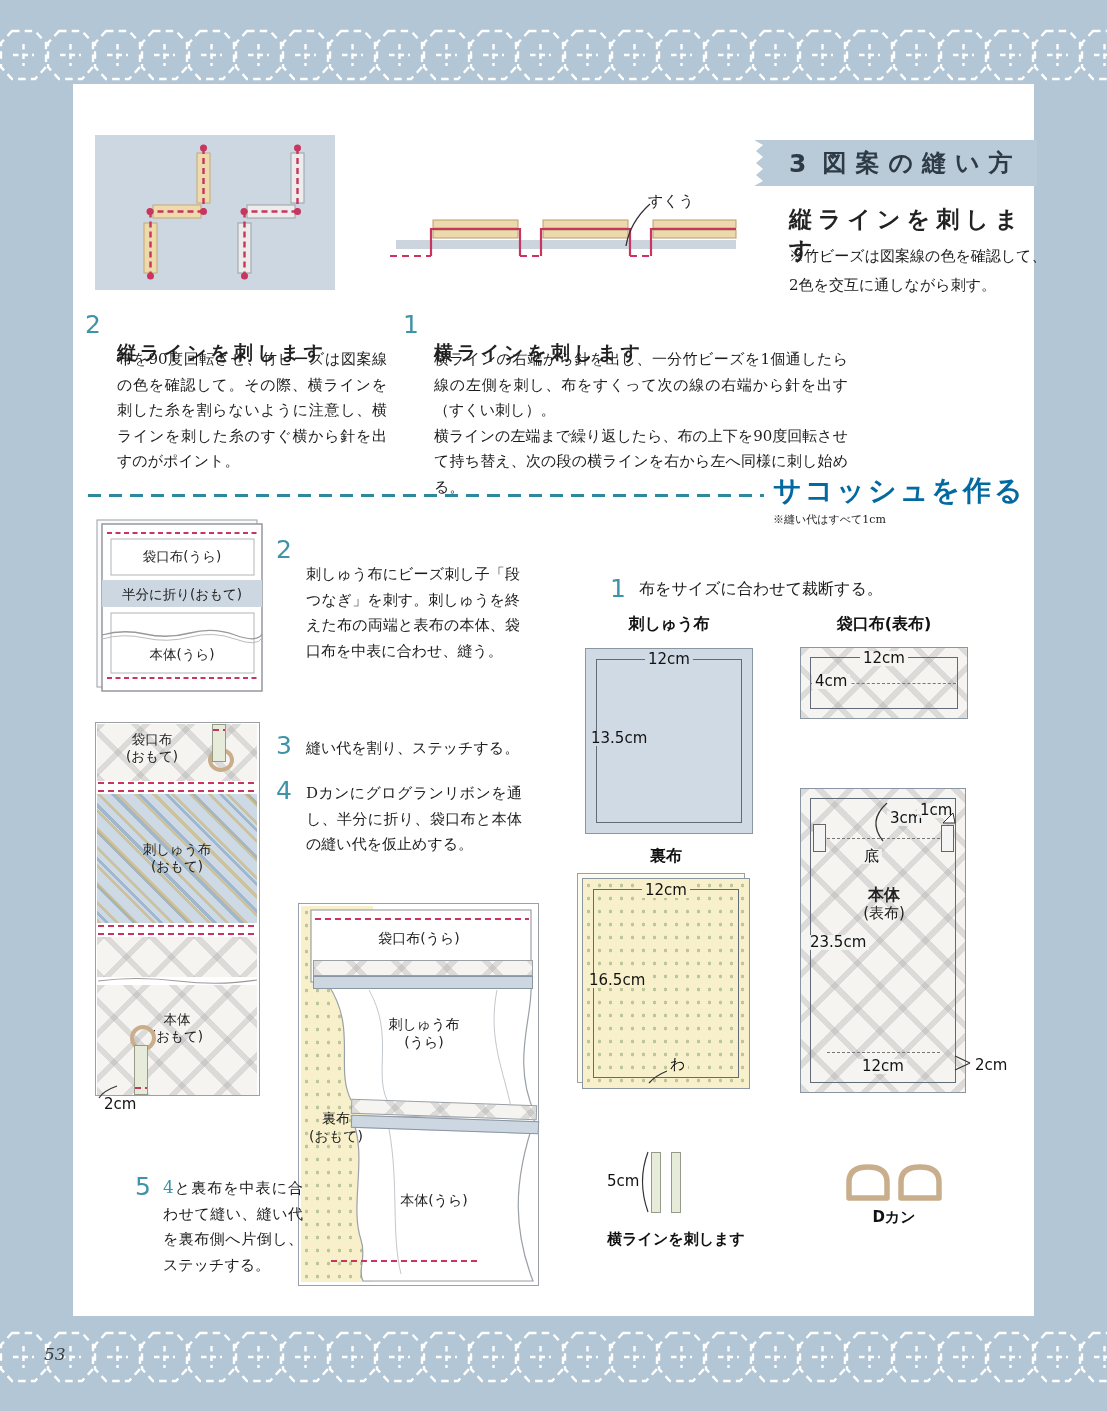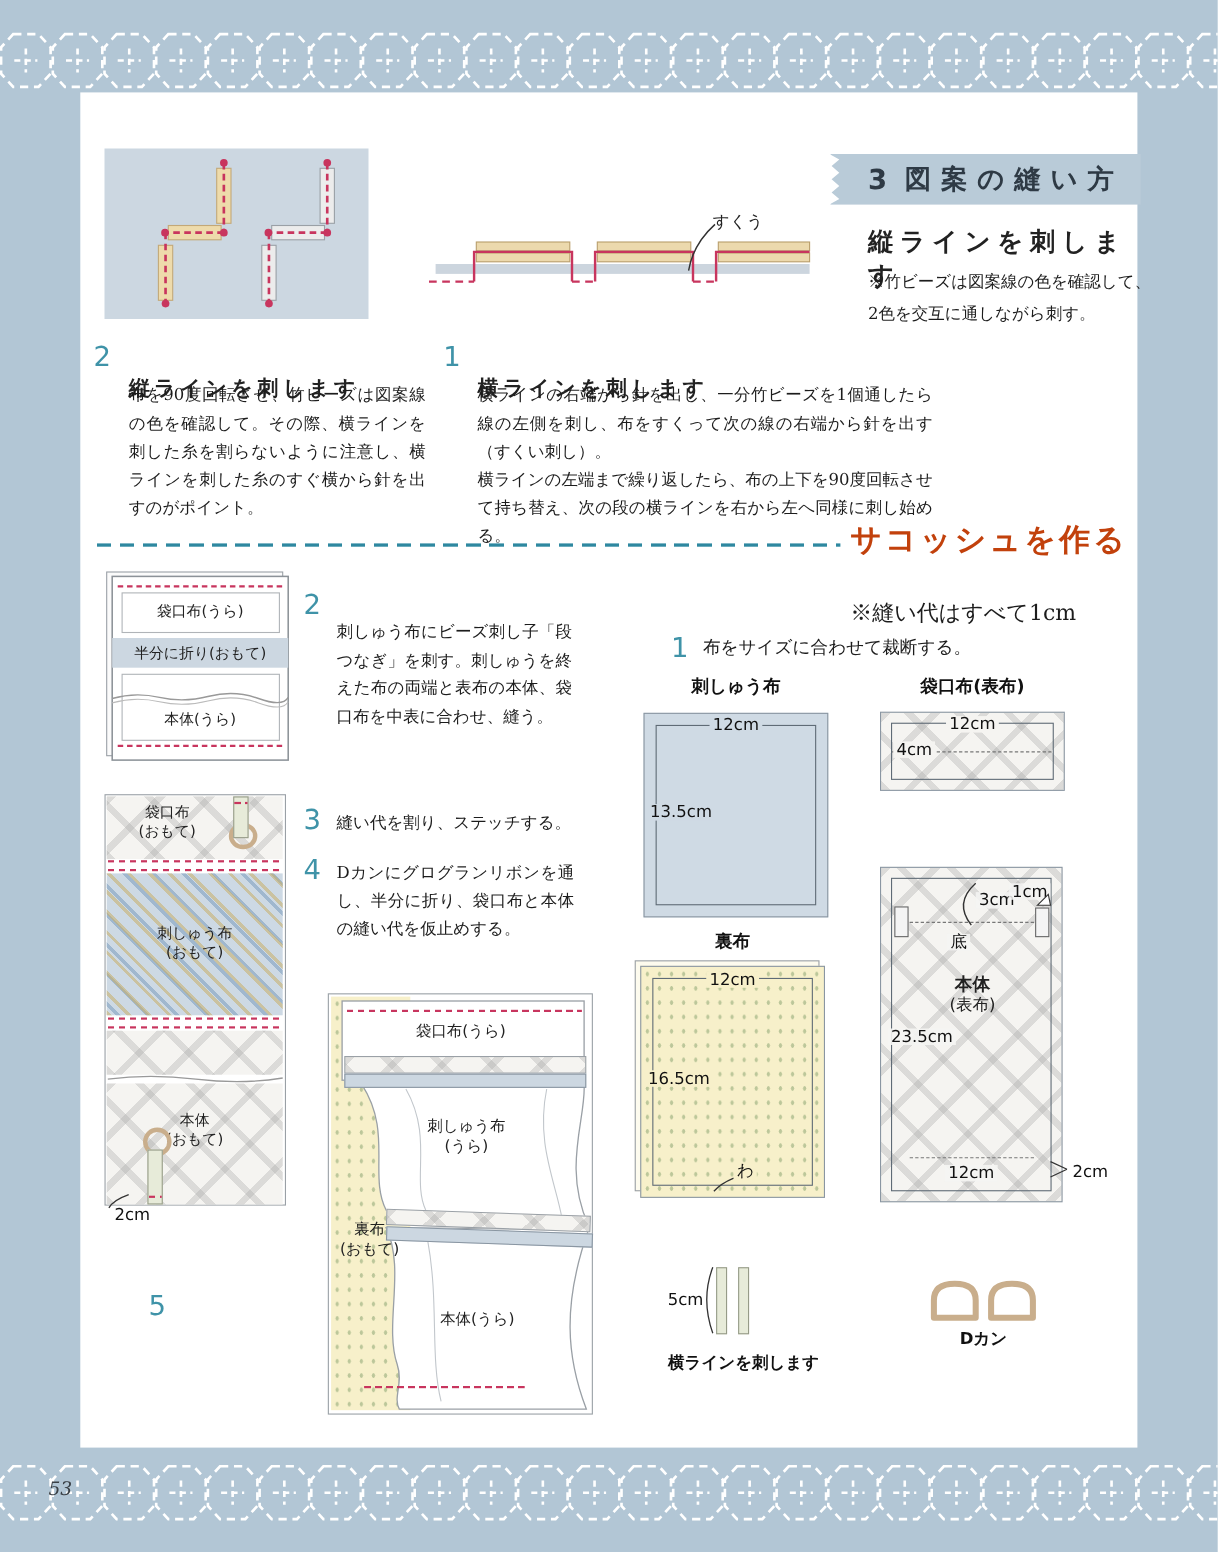--- a/index.html
+++ b/index.html
@@ -10,21 +10,21 @@
   
   .serif{font-family:"DejaVu Serif","Liberation Serif",serif;color:#1c1c1c;}
   .body-txt{font-size:15px;line-height:1.7;text-align:justify;}
   .step-num{color:#3f93a8;font-size:25px;line-height:1;}
   .step-title{font-size:19px;font-weight:600;letter-spacing:4px;color:#222;margin-top:26px;}
   .pre{white-space:pre-line;}
   .band{background:#b9cbd8;display:flex;align-items:center;}
   .band-num{font-size:25px;font-weight:600;color:#2e3a45;margin:0 16px 0 34px;}
   .band-title{font-size:24px;font-weight:600;letter-spacing:9px;color:#2e3a45;}
   .subtitle{font-size:23px;font-weight:600;letter-spacing:6px;color:#222;}
-  .teal-head{font-size:28px;letter-spacing:3px;color:#c2410c;font-weight:600;}
+  .teal-head{font-size:28px;letter-spacing:3px;color:#0369a1;font-weight:600;}
   .divider{height:3px;background:repeating-linear-gradient(90deg,#2e88a0 0 13px,transparent 13px 21px);}
   .note{font-size:15px;line-height:1.9;}
   
   .lattice{background-color:#f5f4f1;background-image:
     repeating-linear-gradient(45deg,rgba(165,165,165,.32) 0 6px,transparent 6px 32px),
     repeating-linear-gradient(135deg,rgba(165,165,165,.32) 0 6px,transparent 6px 32px);}
   .yellowfab{background-color:#f7f0ca;background-image:
     radial-gradient(rgba(140,165,115,.55) 1.5px,transparent 1.8px);background-size:11px 13px;}
   .embfab{background-color:#cdd9e4;background-image:
     repeating-linear-gradient(45deg,rgba(200,175,105,.55) 0 3px,transparent 3px 13px),
@@ -188,21 +188,21 @@
   <span class="abs step-title" style="left:44px;top:230px">縦ラインを刺します</span>
   <div class="abs serif body-txt" style="left:44px;top:263px;width:270px">布を90度回転させ、竹ビーズは図案線の色を確認して。その際、横ラインを刺した糸を割らないように注意し、横ラインを刺した糸のすぐ横から針を出すのがポイント。</div>
 
   <span class="abs step-num" style="left:330px;top:228px">1</span>
   <span class="abs step-title" style="left:361px;top:230px">横ラインを刺します</span>
   <div class="abs serif body-txt pre" style="left:361px;top:263px;width:414px">横ラインの右端から針を出し、一分竹ビーズを1個通したら線の左側を刺し、布をすくって次の線の右端から針を出す（すくい刺し）。
 横ラインの左端まで繰り返したら、布の上下を90度回転させて持ち替え、次の段の横ラインを右から左へ同様に刺し始める。</div>
 
   <div class="abs divider" style="left:15px;top:410px;width:676px"></div>
   <div class="abs teal-head" style="left:700px;top:388px">サコッシュを作る</div>
-  <div class="abs serif" style="left:700px;top:460px;font-size:20px">※縫い代はすべて1cm</div>
+  <div class="abs serif" style="left:700px;top:428px;font-size:11px">※縫い代はすべて1cm</div>
 
   <div class="abs" style="left:22px;top:434px;width:170px;height:175px">
     <svg width="170" height="175">
       <rect x="2" y="2" width="160" height="167" fill="#fbfbfb" stroke="#9aa0a6"></rect>
       <rect x="7" y="6" width="160" height="167" fill="#ffffff" stroke="#8c9298" stroke-width="1.4"></rect>
       <line x1="12" y1="15" x2="163" y2="15" stroke="#c8355e" stroke-width="2" stroke-dasharray="5 3.5"></line>
       <rect x="16" y="21" width="143" height="36" fill="#ffffff" stroke="#b0b4b8"></rect>
       <rect x="7" y="62" width="160" height="27" fill="#ccd7e1"></rect>
       <rect x="16" y="95" width="143" height="60" fill="#ffffff" stroke="#b0b4b8"></rect>
       <path d="M7,117 Q28,111 50,116 T95,115 T140,117 T167,116" stroke="#999" stroke-width="1.3" fill="none"></path>
@@ -273,20 +273,23 @@
     <div class="abs reddash" style="left:32px;top:356px;width:146px"></div>
     <span class="abs dlab" style="left:40px;top:26px;width:160px;font-size:14px">袋口布(うら)</span>
     <span class="abs dlab pre" style="left:60px;top:112px;width:130px;font-size:14px">刺しゅう布
 (うら)</span>
     <span class="abs dlab pre" style="left:2px;top:206px;width:70px;font-size:14px">裏布
 (おもて)</span>
     <span class="abs dlab" style="left:70px;top:288px;width:130px;font-size:14px">本体(うら)</span>
   </div>
 
   <span class="abs step-num" style="left:62px;top:1090px">5</span>
+  <div class="abs serif body-txt" style="left:90px;top:1092px;width:140px">
+    <span class="step-num" style="font-size:17px">4</span><span>と裏布を中表に合わせて縫い、縫い代を裏布側へ片倒し、ステッチする。</span>
+  </div>
 
   <span class="abs step-num" style="left:537px;top:492px">1</span>
   <div class="abs serif" style="left:566px;top:495px;font-size:16px">布をサイズに合わせて裁断する。</div>
 
   <div class="abs cutlab" style="left:512px;top:530px;width:168px">刺しゅう布</div>
   <div class="abs" style="left:512px;top:564px;width:168px;height:186px;background:#cfdae4;border:1.5px solid #8a96a2;box-sizing:border-box">
     <div class="abs seam" style="left:10px;top:10px;right:10px;bottom:10px"></div>
     <span class="abs dim chip" style="left:50%;top:3px;transform:translateX(-50%);background:#cfdae4">12cm</span>
     <span class="abs dim chip" style="left:2px;top:82px;background:#cfdae4">13.5cm</span>
   </div>

